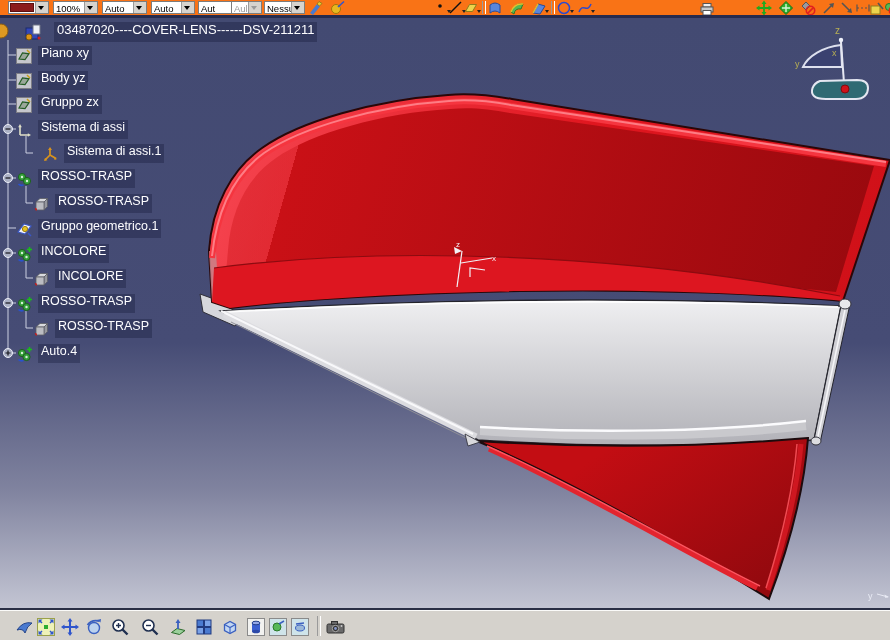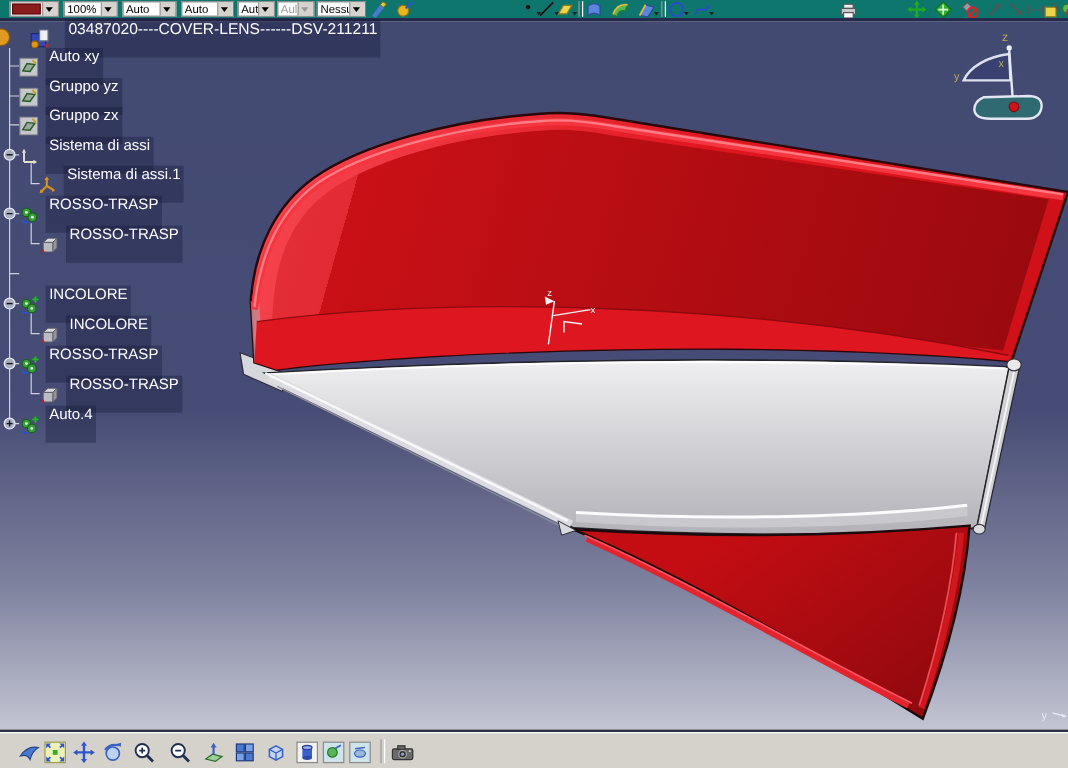--- a/index.html
+++ b/index.html
@@ -1,19 +1,19 @@
 <!DOCTYPE html>
 <html><head>
 <meta charset="utf-8">
 <style>
   html,body{margin:0;padding:0;}
   body{width:890px;height:640px;position:relative;overflow:hidden;
        background:#d6d3ce;font-family:"Liberation Sans",sans-serif;}
   
-  #tb-top{position:absolute;left:0;top:0;width:890px;height:15px;background:#0f766e;}
+  #tb-top{position:absolute;left:0;top:0;width:890px;height:15px;background:#f97316;}
   #tb-top-edge{position:absolute;left:0;top:15px;width:890px;height:3px;background:#262b4e;}
   .combo{position:absolute;top:1px;height:13px;background:#fff;display:flex;
          border:1px solid #7c7c7c;box-sizing:border-box;}
   .combo .val{flex:1;font-size:9.5px;line-height:11px;padding:1px 0 0 2px;color:#000;
               white-space:nowrap;overflow:hidden;}
   .combo .cbtn{width:12px;background:#d6d3ce;border-left:1px solid #9a9a9a;position:relative;}
   .combo .cbtn::after{content:"";position:absolute;left:2px;top:4px;
               border:3px solid transparent;border-top:4px solid #000;}
   .combo.disabled .val{color:#9a9a9a;}
   .combo.disabled .cbtn::after{border-top-color:#9a9a9a;}
@@ -23,21 +23,21 @@
              border:2.5px solid transparent;border-top:3.5px solid #222;}
   .vsep{position:absolute;top:1px;width:2px;height:13px;
         border-left:1px solid #9a9a9a;border-right:1px solid #fff;}
   
   #viewport{position:absolute;left:0;top:18px;width:890px;height:590px;
      background:linear-gradient(180deg,#434a72 0%,#464c75 55%,#80839f 80%,#c3c5d3 100%);}
   #scene{position:absolute;left:0;top:0;}
   .trow{position:absolute;height:17px;display:flex;align-items:center;}
   .ticon{width:20px;height:16px;flex:none;margin-right:2px;}
   .tlabel{font-size:12.5px;color:#fdfdff;background:rgba(14,18,48,.30);
-          padding:0 3px 17px;white-space:nowrap;}
+          padding:0 3px 5px;white-space:nowrap;}
   .tlabel.root{font-size:13px;margin-left:6px;}
   
   #tb-bottom{position:absolute;left:0;top:608px;width:890px;height:32px;background:#d5d2cc;
      border-top:2px solid #2a2f45;box-shadow:inset 0 1px 0 #fbfbf9;box-sizing:border-box;}
   .bicn{position:absolute;top:7px;width:20px;height:20px;}
   .bsep{position:absolute;top:6px;width:2px;height:20px;
         border-left:1px solid #9a9a9a;border-right:1px solid #fff;}
 </style>
 </head>
 <body>
@@ -52,21 +52,21 @@
     <div class="cbtn"></div>
   </div>
   <div class="combo" style="left:102px;width:45px;">
     <div class="val">Auto</div>
     <div class="cbtn"></div>
   </div>
   <div class="combo" style="left:151px;width:44px;">
     <div class="val">Auto</div>
     <div class="cbtn"></div>
   </div>
-  <div class="combo" style="left:198px;width:31px;justify-content:center;">
+  <div class="combo" style="left:198px;width:47px;justify-content:center;">
     <div class="val">Aut</div>
     <div class="cbtn"></div>
   </div>
   <div class="combo disabled" style="left:231px;width:31px;">
     <div class="val">Aul</div>
     <div class="cbtn"></div>
   </div>
   <div class="combo" style="left:264px;width:41px;">
     <div class="val">Nessunc</div>
     <div class="cbtn"></div>
@@ -324,47 +324,47 @@
     </span>
     <span class="tlabel root">03487020----COVER-LENS------DSV-211211</span>
   </div>
 
   <div class="trow" style="top:29px;left:16px">
     <span class="ticon"><svg width="16" height="16">
           <rect x="0.5" y="0.5" width="15" height="15" fill="#c6c7cd" stroke="#7d7d85"></rect>
           <path d="M3 11 L6.5 5 L13 5.8 L9 11.5 Z" fill="#9aa79a" stroke="#245c24" stroke-width="1.2"></path>
           <path d="M11 2 l3 3" stroke="#caa018" stroke-width="1.5"></path>
         </svg></span>
-    <span class="tlabel">Auto xy</span>
+    <span class="tlabel">Piano xy</span>
   </div>
   <div class="trow" style="top:54px;left:16px">
     <span class="ticon"><svg width="16" height="16">
           <rect x="0.5" y="0.5" width="15" height="15" fill="#c6c7cd" stroke="#7d7d85"></rect>
           <path d="M3 11 L6.5 5 L13 5.8 L9 11.5 Z" fill="#9aa79a" stroke="#245c24" stroke-width="1.2"></path>
           <path d="M11 2 l3 3" stroke="#caa018" stroke-width="1.5"></path>
         </svg></span>
-    <span class="tlabel">Gruppo yz</span>
+    <span class="tlabel">Body yz</span>
   </div>
   <div class="trow" style="top:78px;left:16px">
     <span class="ticon"><svg width="16" height="16">
           <rect x="0.5" y="0.5" width="15" height="15" fill="#c6c7cd" stroke="#7d7d85"></rect>
           <path d="M3 11 L6.5 5 L13 5.8 L9 11.5 Z" fill="#9aa79a" stroke="#245c24" stroke-width="1.2"></path>
           <path d="M11 2 l3 3" stroke="#caa018" stroke-width="1.5"></path>
         </svg></span>
     <span class="tlabel">Gruppo zx</span>
   </div>
   <div class="trow" style="top:103px;left:16px">
     <span class="ticon"><svg width="16" height="16">
           <path d="M4 13 V4 M4 13 H13" stroke="#e0e0c8" stroke-width="1.6" fill="none"></path>
           <path d="M4 2 l-1.8 3.2 h3.6 z" fill="#e0e0c8"></path>
           <path d="M15 13 l-3.2 -1.8 v3.6 z" fill="#e0e0c8"></path>
         </svg></span>
     <span class="tlabel">Sistema di assi</span>
   </div>
-  <div class="trow" style="top:127px;left:31px">
+  <div class="trow" style="top:127px;left:42px">
     <span class="ticon"><svg width="16" height="16">
           <g stroke="#d8931d" stroke-width="1.7" fill="none">
             <path d="M8 9 V2.5"></path>
             <path d="M8 9 L3 14"></path>
             <path d="M8 9 L14 12.5"></path>
           </g>
           <g fill="#d8931d">
             <path d="M8 1 l-2 3 h4 z"></path>
             <path d="M2 15 l3.4 -.8 -2.4 -2.4 z"></path>
             <path d="M15 13 l-3 -2 .6 3 z"></path>
@@ -384,20 +384,28 @@
   </div>
   <div class="trow" style="top:177px;left:33px">
     <span class="ticon"><svg width="17" height="16">
           <path d="M3 6 L7 2.5 H14.5 L11 6 Z" fill="#d9dade" stroke="#5c5d66" stroke-width=".8"></path>
           <path d="M11 6 L14.5 2.5 V10.5 L11 14 Z" fill="#96979e" stroke="#5c5d66" stroke-width=".8"></path>
           <rect x="3" y="6" width="8" height="8" fill="#bbbcc2" stroke="#5c5d66" stroke-width=".8"></rect>
           <path d="M2 13 q1.5 -1 1.2 1.5" stroke="#cc1818" stroke-width="1.4" fill="none"></path>
         </svg></span>
     <span class="tlabel">ROSSO-TRASP</span>
   </div>
+  <div class="trow" style="top:202px;left:16px">
+    <span class="ticon"><svg width="17" height="16">
+          <path d="M2 11 L8 3 L15 5 L9 13 Z" fill="#eef0fa" stroke="#3a57c4" stroke-width="1.2"></path>
+          <circle cx="9" cy="8" r="2.6" fill="#e7c322" stroke="#9a7d10"></circle>
+          <path d="M12 12 l3 3" stroke="#3a57c4" stroke-width="1.5"></path>
+        </svg></span>
+    <span class="tlabel">Gruppo geometrico.1</span>
+  </div>
   <div class="trow" style="top:227px;left:16px">
     <span class="ticon"><svg width="17" height="16">
           <circle cx="6" cy="7" r="3.6" fill="#35a03a" stroke="#1d6020"></circle>
           <circle cx="6" cy="7" r="1.2" fill="#d9f0da"></circle>
           <circle cx="10.5" cy="11" r="3.6" fill="#35a03a" stroke="#1d6020"></circle>
           <circle cx="10.5" cy="11" r="1.2" fill="#d9f0da"></circle>
           <path d="M2.5 13.5 q2 2 5 1" stroke="#2a52cc" stroke-width="1.6" fill="none"></path>
           <path d="M13.5 1 v5 M11 3.5 h5" stroke="#18c018" stroke-width="1.6"></path>
         </svg></span>
     <span class="tlabel">INCOLORE</span>

